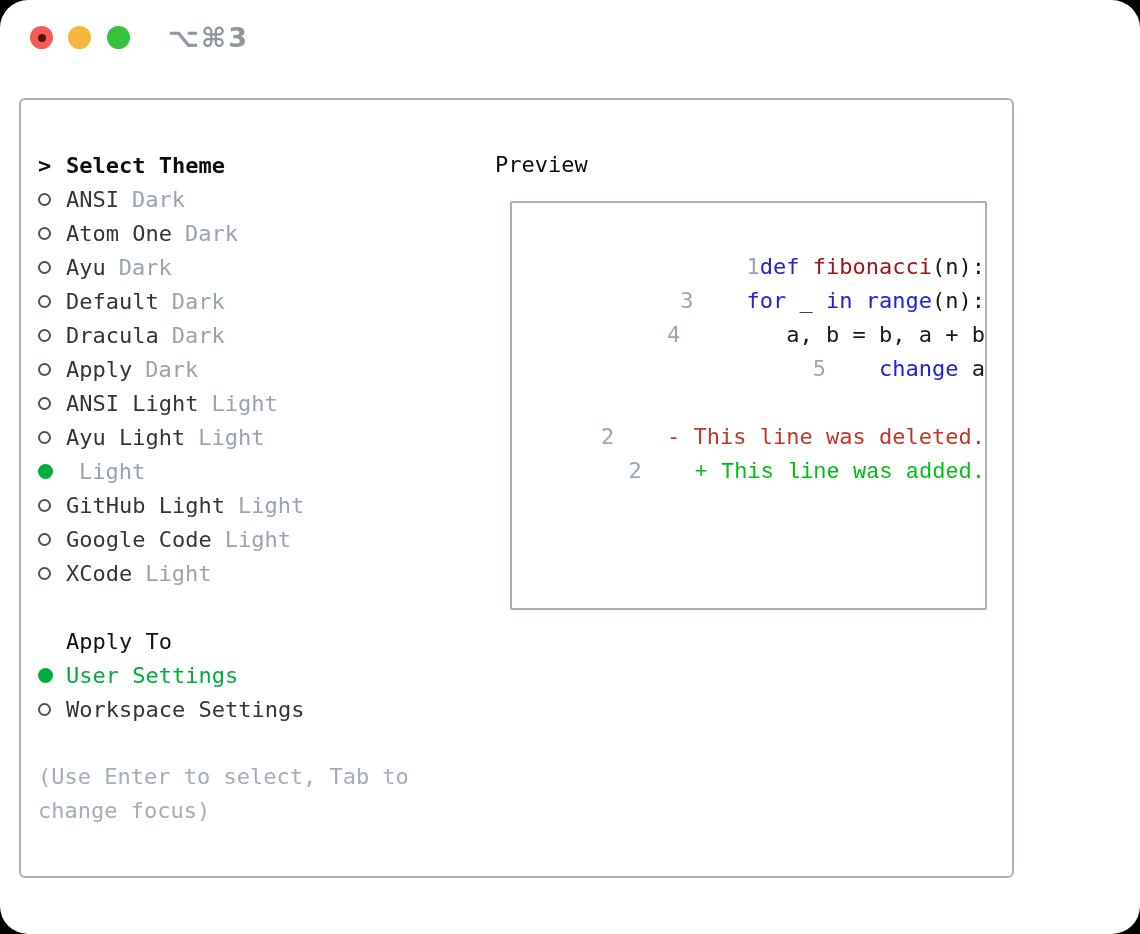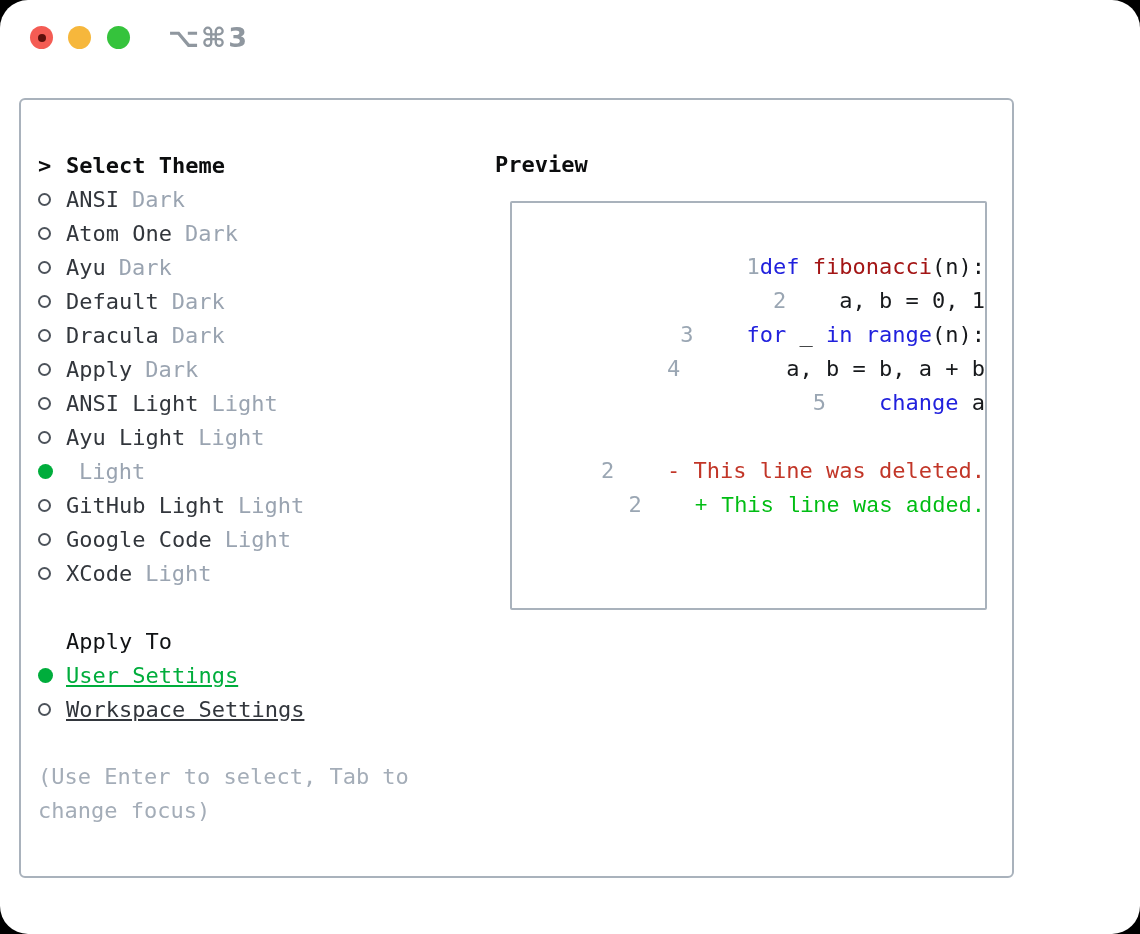--- a/index.html
+++ b/index.html
@@ -40,30 +40,30 @@
   .radio {
     width:13px; height:13px; border-radius:50%;
     border:2px solid #4d535b; background:transparent;
   }
   .radio.on { width:15px; height:15px; border:none; background:#00ad3c; }
   .header-label, .cursor-glyph { font-weight:bold; color:#0c0d0e; }
   .theme-name { color:#32363c; }
   .variant { color:#9aa4b1; margin-left:13px; }
   .sel .theme-name, .sel .option-label { color:#00ad3c; }
   .apply-header { margin-top:34px; color:#101214; }
-  .option-label { color:#32363c;text-decoration:underline; }
+  .option-label { color:#32363c; }
   .hint {
     margin-top:34px; width:430px; color:#a4adb8;
     font-size:22px; line-height:34px;
   }
 
   
   .preview-title {
     position:absolute; left:474px; top:48px; height:34px; line-height:34px;
-    font-size:22px; font-weight:bold; color:#0c0d0e;
+    font-size:22px; font-weight:normal; color:#0c0d0e;
   }
   .preview-box {
     position:absolute; left:489px; top:101px; width:477px; height:409px;
     border:2px solid #a9b2bc; border-radius:2px; background:#fff;
     padding:47px 0 0 14px; overflow:hidden;text-align:right;
   }
   .pline { height:34px; line-height:34px; font-size:22px; white-space:pre; }
   .lnum { display:inline-block; width:2ch; color:#9aa6b3; }
   .tok-pl  { color:#17191c; }
   .tok-kw  { color:#2121dd; }
@@ -120,21 +120,20 @@
         </div>
 
       <p class="hint">(Use Enter to select, Tab to change focus)</p>
     </div>
 
     <div class="preview-title">Preview</div>
 
     <div class="preview-box">
       <div id="preview-lines">
           <div class="pline"><span class="lnum">1</span><span class="tok-kw">def</span><span class="tok-pl"> </span><span class="tok-fn">fibonacci</span><span class="tok-pl">(n):</span></div>
-          <div class="pline"><span class="lnum">2</span><span class="tok-pl">    a, b = 0, 1</span></div>
           <div class="pline"><span class="lnum">3</span><span class="tok-pl">    </span><span class="tok-kw">for</span><span class="tok-pl"> _ </span><span class="tok-kw">in</span><span class="tok-pl"> </span><span class="tok-kw">range</span><span class="tok-pl">(n):</span></div>
           <div class="pline"><span class="lnum">4</span><span class="tok-pl">        a, b = b, a + b</span></div>
           <div class="pline"><span class="lnum">5</span><span class="tok-pl">    </span><span class="tok-kw">change</span><span class="tok-pl"> a</span></div>
           <div class="pline"><span class="lnum"></span></div>
           <div class="pline"><span class="lnum">2</span><span class="tok-del">    - This line was deleted.</span></div>
           <div class="pline"><span class="lnum">2</span><span class="tok-add">    + This line was added.</span></div>
         </div>
     </div>
 
   </div>

